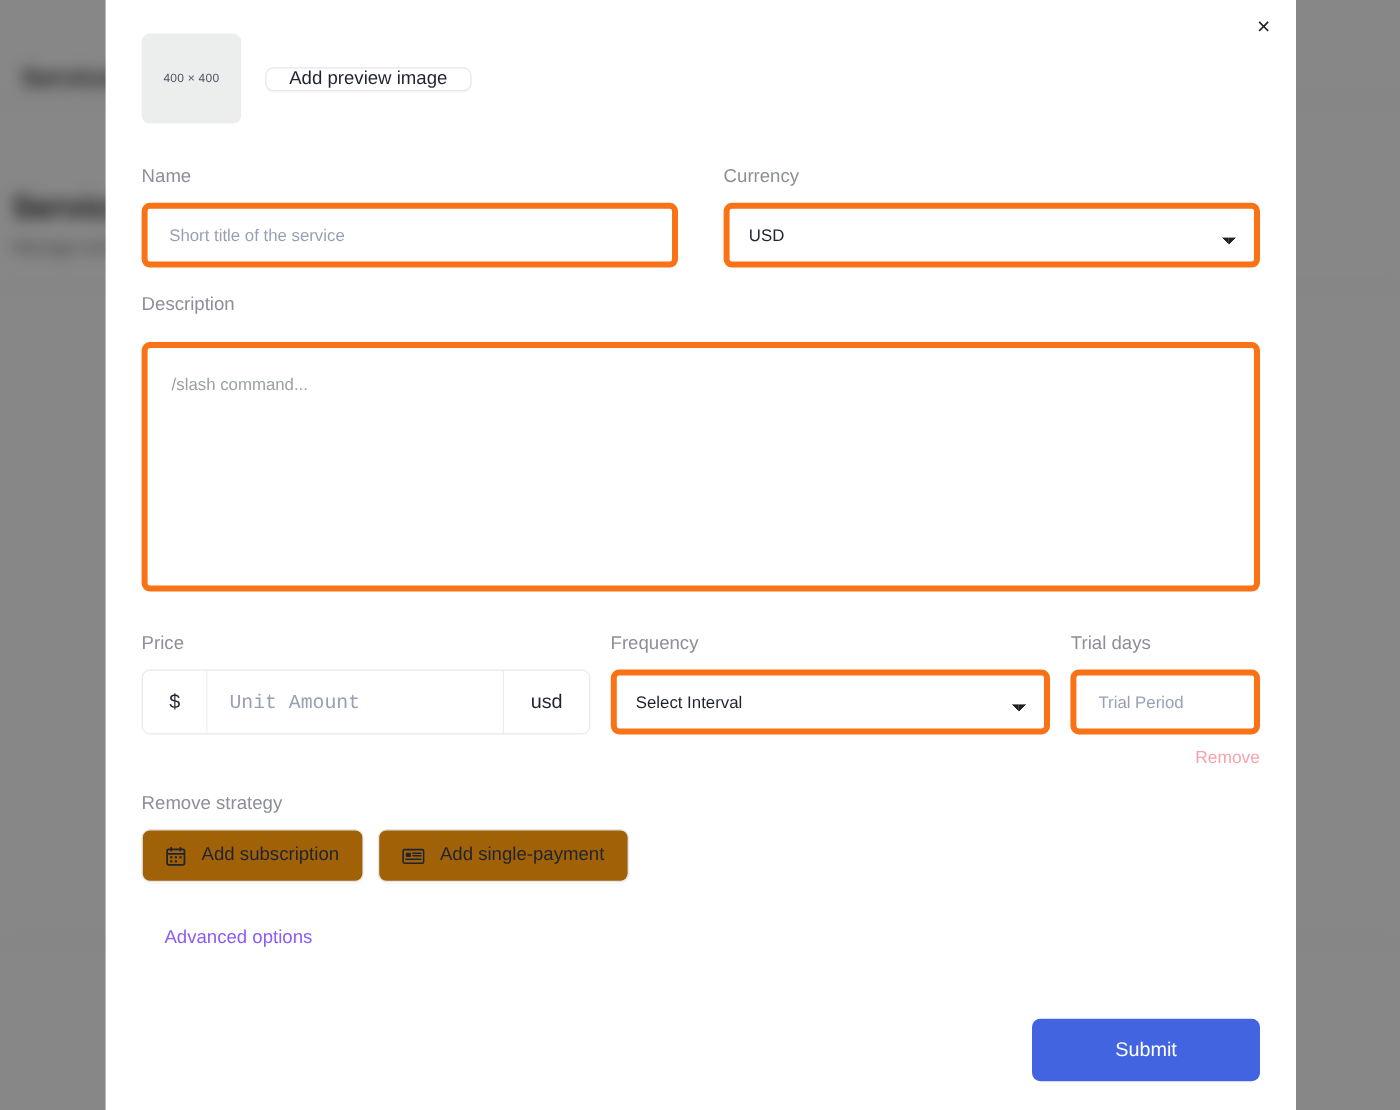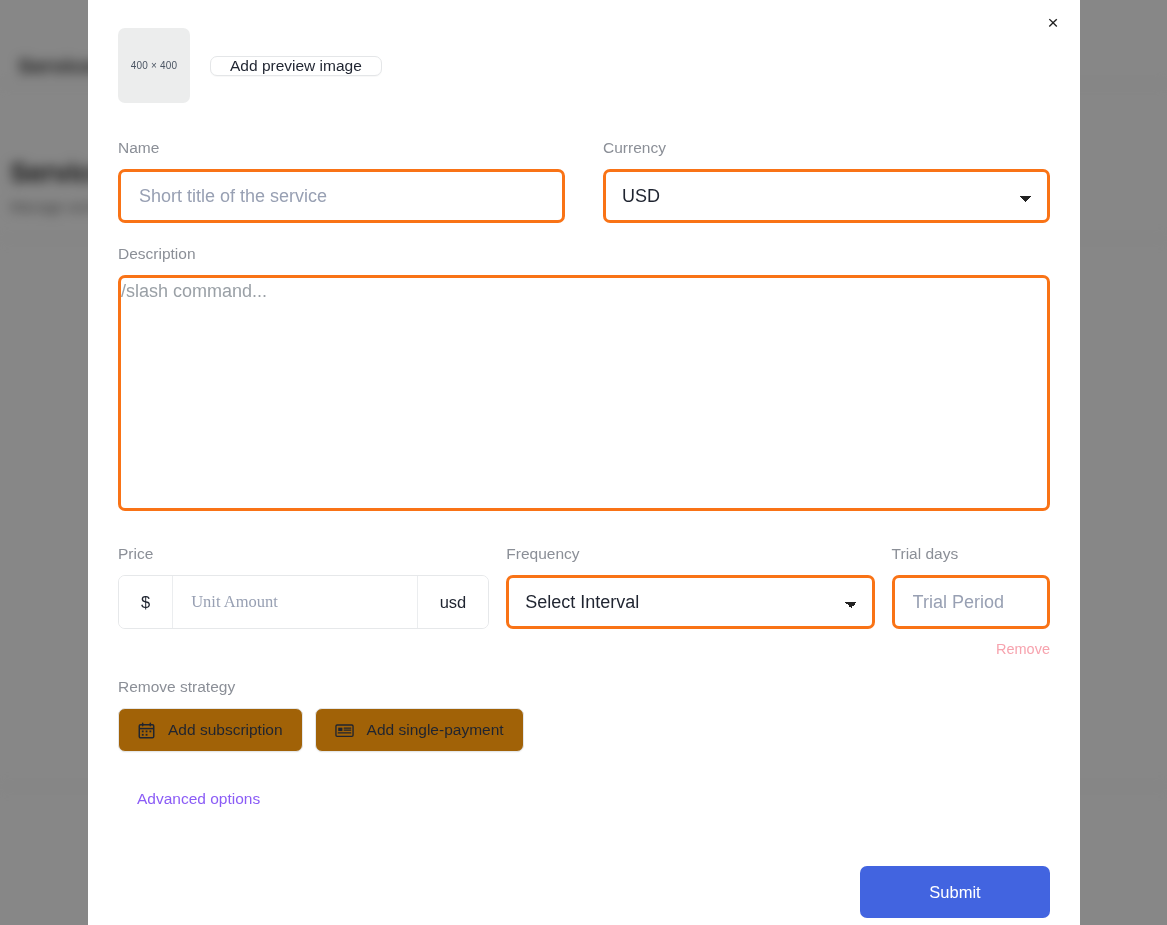--- a/index.html
+++ b/index.html
@@ -100,21 +100,21 @@
   .body { padding: 28px 30px 0 30px; }
 
   
   .preview-row {
     display: flex;
     align-items: center;
     gap: 20px;
     margin-bottom: 36px;
   }
   .preview-thumb {
-    width: 72px; height: 75px;
+    width: 83px; height: 75px;
     background: #eceded;
     border-radius: 7px;
     display: flex;
     align-items: center;
     justify-content: center;
     font-size: 10px;
     color: #4b5563;
     letter-spacing: .2px;
   }
   .btn-outline {
@@ -139,23 +139,23 @@
 
   .row2 {
     display: flex;
     gap: 38px;
     margin-bottom: 22px;
   }
   .col { flex: 1 1 0; min-width: 0; }
 
   .input, .select, .textarea {
     width: 100%;
-    border: 3px solid #f97316;
-    border-radius: 7px;
-    font-size: 18px;
+    border: 5px solid #f97316;
+    border-radius: 7px;
+    font-size: 14px;
     color: #1f2430;
     font-family: "Liberation Sans", sans-serif;
     background: #fff;
     outline: none;
   }
   .input { height: 54px; padding: 0 18px; }
   .input::placeholder { color: #98a0b3; }
 
   .select {
     height: 54px;
@@ -167,23 +167,25 @@
       linear-gradient(135deg, #222 50%, transparent 50%);
     background-position:
       calc(100% - 21px) 24px,
       calc(100% - 15px) 24px;
     background-size: 6px 6px, 6px 6px;
     background-repeat: no-repeat;
     cursor: pointer;
   }
 
   .textarea {
-    height: 236px;
+    height: 208px;
+    padding: 20px;
     resize: none;
     line-height: 1.45;
+    margin-top: 10px;
   }
   .textarea::placeholder { color: #9aa0a6; }
 
   .desc-block { margin-bottom: 30px; }
 
   
   .price-row {
     display: flex;
     align-items: flex-end;
     gap: 0;
@@ -213,21 +215,21 @@
   .addon.left  { border-right: 1px solid #ebedef; }
   .addon.right { border-left: 1px solid #ebedef; }
   .input-group .bare {
     flex: 1 1 auto;
     min-width: 0;
     border: none;
     outline: none;
     padding: 0 18px;
     font-size: 16.5px;
     color: #1f2430;
-    font-family: Liberation Serif, serif;
+    font-family: Liberation Mono, monospace;
   }
   .input-group .bare::placeholder { color: #98a0b3; }
 
   .remove-row {
     text-align: right;
     margin-top: 11px;
     margin-bottom: 20px;
   }
   .remove-link {
     font-size: 14.5px;

